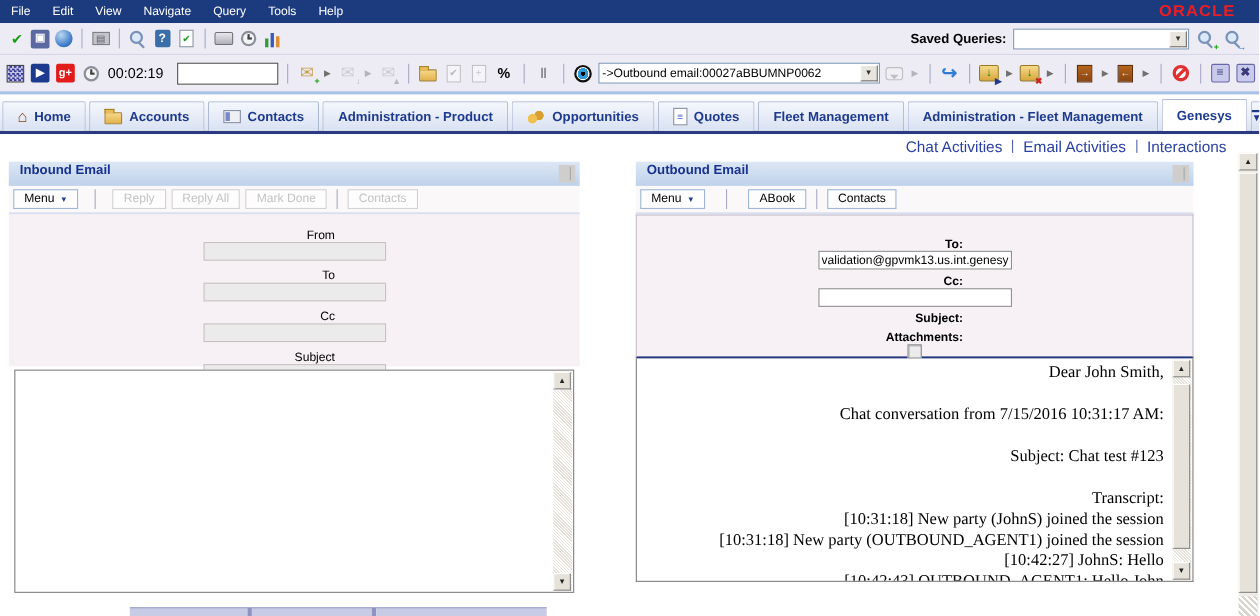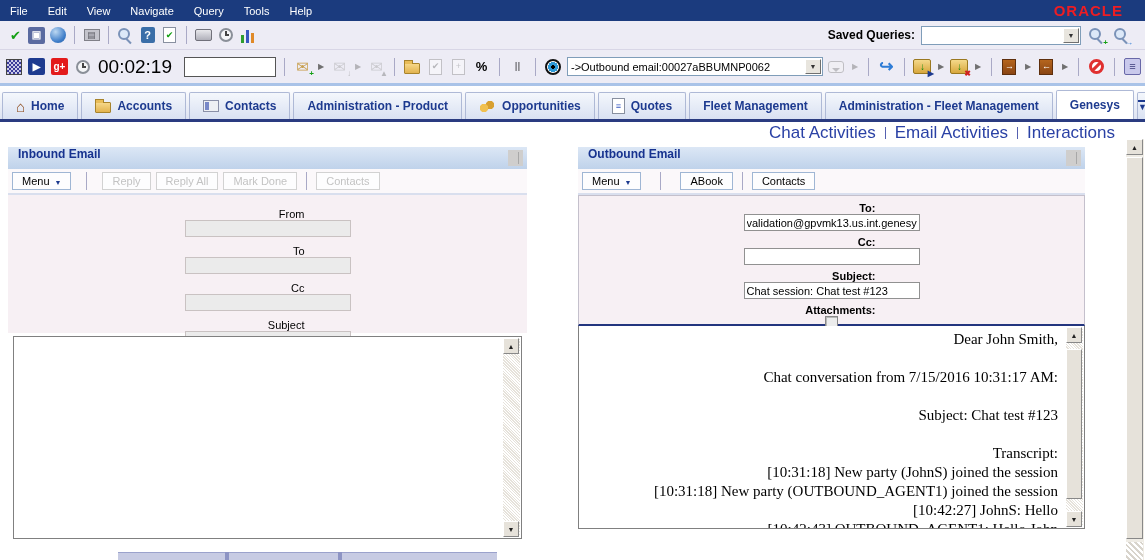--- a/index.html
+++ b/index.html
@@ -51,37 +51,37 @@
   .ic-folder { width:16px; height:11px; background:linear-gradient(#f6d788,#e2b34e); border:1px solid #a8842c; border-radius:1px; position:relative; margin-top:3px; }
   .ic-folder::before { content:""; position:absolute; top:-4px; left:-1px; width:7px; height:3px; background:#e9bd58; border:1px solid #a8842c; border-bottom:none; }
   .ic-doc { width:13px; height:16px; background:#fff; border:1px solid #8890a0; display:flex; align-items:center; justify-content:center; font-size:9px; }
   .ic-card { width:16px; height:12px; background:#eef0f4; border:1px solid #8a90a8; position:relative; }
   .ic-card::before { content:""; position:absolute; left:1px; top:1px; bottom:1px; width:4px; background:#7888c8; }
   .ic-coins { width:17px; height:14px;
     background:radial-gradient(circle at 5px 9px,#f0c050 4px,transparent 4.5px),radial-gradient(circle at 11px 6px,#d8a030 4px,transparent 4.5px); }
   .env { color:#c8a050; font-size:15px; }
 
   .comm-input { width:92px; height:20px; border:1px solid #555; background:#fff; font-size:11px; padding:0 3px; }
-  .timer { font-size:19px; color:#000; padding:0 8px 0 2px; }
+  .timer { font-size:13px; color:#000; padding:0 8px 0 2px; }
   .combo { background:#fff; border:1px solid #7f9db9; height:19px; display:flex; align-items:center; flex:none; }
   .combo .val { flex:1; padding:0 3px; font-size:11px; white-space:nowrap; overflow:hidden; }
   .combo .cbtn { width:16px; height:15px; margin:1px; background:#e8e5de; border:1px solid; border-color:#fff #707070 #707070 #fff; font-size:7px; color:#333; display:flex; align-items:center; justify-content:center; }
   .right-group { margin-left:auto; display:flex; align-items:center; gap:6px; padding-right:8px; }
   .sq-label { font-weight:bold; font-size:12px; }
 
   
   .tabbar { height:36px; background:linear-gradient(#ffffff,#dde3f2); display:flex; align-items:flex-end; padding-left:2px; border-bottom:3px solid #2a3b80; }
   .tab { height:27px; display:flex; align-items:center; gap:6px; padding:0 13px; font-size:12px; font-weight:bold; color:#1d3a8f; background:linear-gradient(#f4f7fc,#d9e1f2); border:1px solid #aeb9d6; border-bottom:none; margin-right:3px; border-radius:2px 2px 0 0; white-space:nowrap; cursor:default; }
   .tab.active { background:#fff; height:29px; }
   .tab-more { width:30px; height:27px; display:flex; align-items:center; justify-content:center; background:linear-gradient(#f4f7fc,#d9e1f2); border:1px solid #aeb9d6; border-bottom:none; border-radius:2px 2px 0 0; color:#1d3a8f; font-size:9px; }
   .tab-more .stack { border-top:2px solid #1d3a8f; padding-top:1px; line-height:1; }
   .ti-home { color:#8a4513; font-size:15px; font-weight:bold; line-height:1; }
 
   
-  .subrow { height:22px; background:#fff; display:flex; align-items:center; justify-content:flex-end; gap:9px; font-size:17px; padding-right:30px; }
+  .subrow { height:22px; background:#fff; display:flex; align-items:center; justify-content:flex-end; gap:9px; font-size:14px; padding-right:30px; }
   .sublink { color:#2a41a5; cursor:pointer; }
   .pipe { width:1px; height:12px; background:#5560b0; }
 
   
   .content { position:relative; height:416px; }
   .panel { position:absolute; top:3px; }
   #inbound { left:8px; width:519px; }
   #outbound { left:578px; width:507px; }
   .panel-header { height:22px; background:linear-gradient(#dce7f5,#bfd2ea); display:flex; padding:0 10px; font-size:12px; font-weight:bold; color:#17338f; position:relative; }
   .endcap { position:absolute; right:4px; top:3px; width:15px; height:16px; background:#cfcecd; }
@@ -91,21 +91,21 @@
   .btn.disabled { color:#c3c3c3; border-color:#d2d2d2; cursor:default; }
   .menu-arrow { font-size:7px; color:#1d3a8f; margin-left:5px; }
 
   .form { background:#f7f0f4; }
   #inbound .form { height:138px; padding-top:13px; }
   .frow { display:flex; align-items:center; margin-bottom:8px;flex-direction:column; }
   .frow label { width:86px; text-align:right; padding-right:6px; font-size:11px; color:#000; }
   .inp-dis { width:166px; height:17px; background:#ebebeb; border:1px solid #c9c2c2; }
   .chk { width:13px; height:13px; background:#ececec; border:1px solid #888; box-shadow:inset 1px 1px 0 #b8b8b8; }
 
-  #outbound .form { height:131px; padding-top:6px; border:1px solid #c4c0cc; border-bottom:2px solid #23357e; }
+  #outbound .form { height:131px; padding-top:20px; border:1px solid #c4c0cc; border-bottom:2px solid #23357e; }
   #outbound .frow { margin-bottom:5px; }
   #outbound .frow label { width:100px; font-weight:bold; }
   .inp { width:176px; height:17px; background:#fff; border:1px solid #919191; font-size:11px; font-family:"Liberation Sans",sans-serif; padding:0 2px; }
 
   .bigbox { position:relative; margin:3px 5px 0 5px; height:203px; background:#fff; border:1px solid #808080; overflow:hidden; }
   #outbound .bigbox { margin:0; height:203px; border-top:none;text-align:right; }
   .bodytext { font-family:"Liberation Serif",serif; font-size:15px; line-height:19px; padding:4px 26px 0 8px; white-space:pre-wrap; }
 
   .vscroll { position:absolute; top:1px; right:1px; bottom:1px; width:17px;
     background:repeating-linear-gradient(45deg,#ffffff 0 1px,#e6e2da 1px 2px); }
@@ -392,21 +392,20 @@
         <div class="frow">
             <label>To:</label>
             <input class="inp" value="validation@gpvmk13.us.int.genesys" style="">
           </div>
         <div class="frow">
             <label>Cc:</label>
             <input class="inp" value="" style="">
           </div>
         <div class="frow">
             <label>Subject:</label>
-            <input class="inp" value="Chat session: Chat test #123" style="">
           </div>
         <div class="frow">
             <label>Attachments:</label>
             <span class="chk"></span>
           </div>
       </div>
       <div class="bigbox">
         <div class="bodytext">Dear John Smith,
 
 Chat conversation from 7/15/2016 10:31:17 AM:

